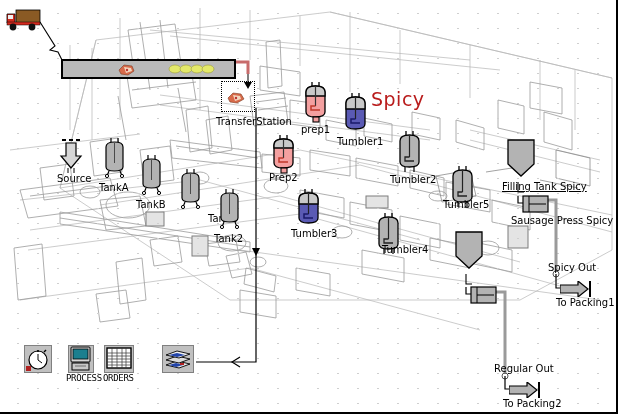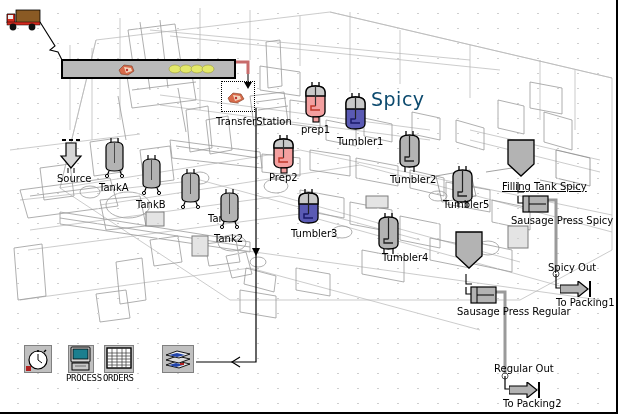--- a/index.html
+++ b/index.html
@@ -33,21 +33,21 @@
     white-space:nowrap;
     line-height:11px;
   }
   .bigtitle{
     position:absolute;
     font-family:"DejaVu Sans",sans-serif;
     font-size:19px;
     white-space:nowrap;
     letter-spacing:0.5px;
   }
-  .spicytitle{color:#0c4a6e;}
+  .spicytitle{color:#b91c1c;}
   .regulartitle{color:#2e8b80;}
   .iconlabel{
     position:absolute;
     font-family:"DejaVu Sans Mono","Liberation Mono",monospace;
     font-size:9px;
     color:#000;
     white-space:nowrap;
     letter-spacing:-0.3px;
   }
   .winicon{
@@ -378,21 +378,21 @@
     <svg width="28" height="44" viewBox="0 0 28 44" xmlns="http://www.w3.org/2000/svg">
       <line x1="10" y1="0" x2="10" y2="5" stroke="#000" stroke-width="1.3"></line>
       <line x1="17" y1="0" x2="17" y2="5" stroke="#000" stroke-width="1.3"></line>
       <path d="M4 10 Q4 4 13.5 4 Q23 4 23 10 L23 31 Q23 36 13.5 36 Q4 36 4 31 Z" fill="#b3b3b3" stroke="#000" stroke-width="1.3"></path>
       <line x1="13.5" y1="5" x2="13.5" y2="26" stroke="#222" stroke-width="1.2"></line>
       <path d="M13.5 26 L9 26 L9 30 L18 30" fill="none" stroke="#222" stroke-width="1.3"></path>
       <line x1="9" y1="36" x2="9" y2="41" stroke="#000" stroke-width="1.2"></line>
       <line x1="18" y1="36" x2="18" y2="41" stroke="#000" stroke-width="1.2"></line>
     </svg>
   </div>
-  <div class="lbl" style="left:382px;top:252px;text-align:center;">Tumbler4</div>
+  <div class="lbl" style="left:382px;top:244px;text-align:center;">Tumbler4</div>
 
   <div class="node" style="left:449px;top:166px;">
     <svg width="28" height="44" viewBox="0 0 28 44" xmlns="http://www.w3.org/2000/svg">
       <line x1="10" y1="0" x2="10" y2="5" stroke="#000" stroke-width="1.3"></line>
       <line x1="17" y1="0" x2="17" y2="5" stroke="#000" stroke-width="1.3"></line>
       <path d="M4 10 Q4 4 13.5 4 Q23 4 23 10 L23 31 Q23 36 13.5 36 Q4 36 4 31 Z" fill="#b3b3b3" stroke="#000" stroke-width="1.3"></path>
       <line x1="13.5" y1="5" x2="13.5" y2="26" stroke="#222" stroke-width="1.2"></line>
       <path d="M13.5 26 L9 26 L9 30 L18 30" fill="none" stroke="#222" stroke-width="1.3"></path>
       <line x1="9" y1="36" x2="9" y2="41" stroke="#000" stroke-width="1.2"></line>
       <line x1="18" y1="36" x2="18" y2="41" stroke="#000" stroke-width="1.2"></line>
@@ -424,21 +424,20 @@
   </div>
 
   <div class="node" style="left:464px;top:285px;">
     <svg width="36" height="22" viewBox="0 0 36 22" xmlns="http://www.w3.org/2000/svg">
       <rect x="7" y="2" width="25" height="16" fill="#b3b3b3" stroke="#000" stroke-width="1.2"></rect>
       <line x1="13" y1="2" x2="13" y2="18" stroke="#000" stroke-width="1"></line>
       <line x1="13" y1="10" x2="30" y2="10" stroke="#000" stroke-width="1"></line>
       <path d="M2 2 L2 9 L7 9" fill="none" stroke="#000" stroke-width="1.2"></path>
     </svg>
   </div>
-  <div class="lbl" style="left:457px;top:306px;">Sausage Press Regular</div>
 
   <div class="lbl" style="left:548px;top:262px;">Spicy Out</div>
 
   <div class="node" style="left:560px;top:281px;">
     <svg width="36" height="16" viewBox="0 0 36 16" xmlns="http://www.w3.org/2000/svg">
       <path d="M0 4 L18 4 L18 0 L28 8 L18 16 L18 12 L0 12 Z" fill="#b3b3b3" stroke="#000" stroke-width="1.2"></path>
       <line x1="30" y1="0" x2="30" y2="16" stroke="#000" stroke-width="2"></line>
     </svg>
   </div>
   <div class="lbl" style="left:556px;top:297px;">To Packing1</div>

